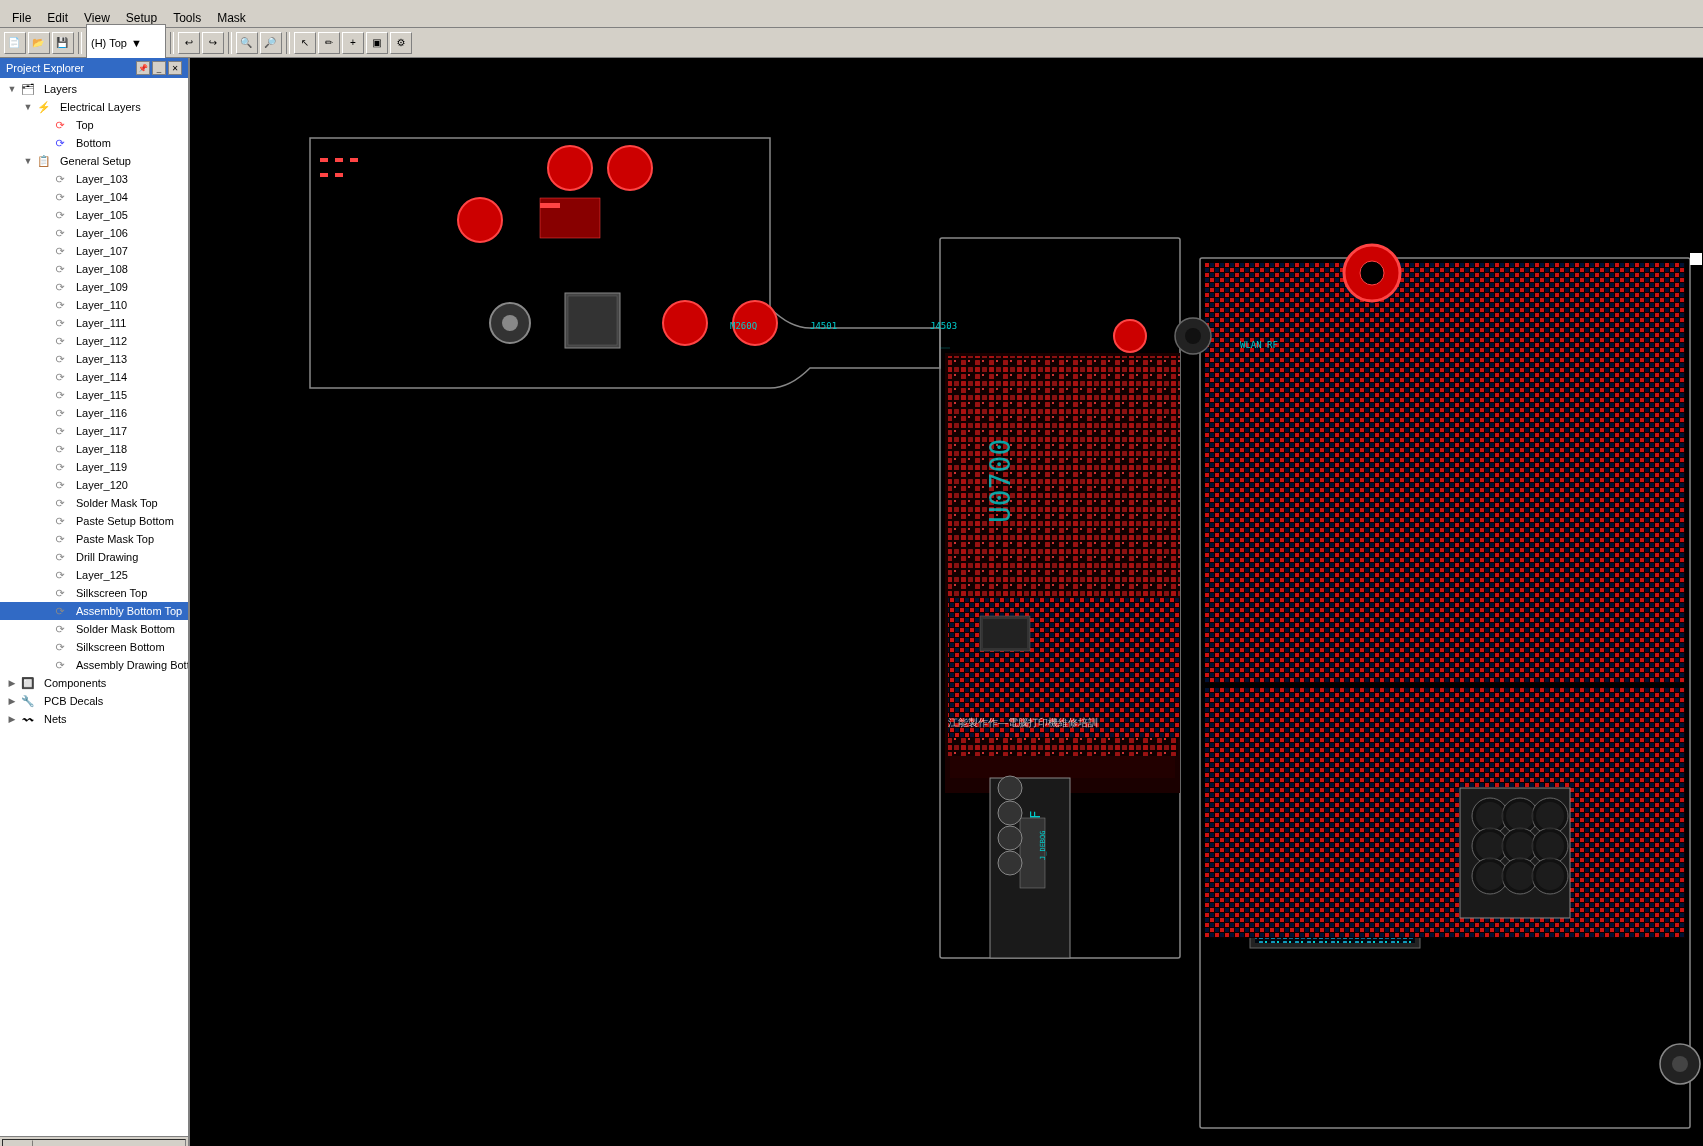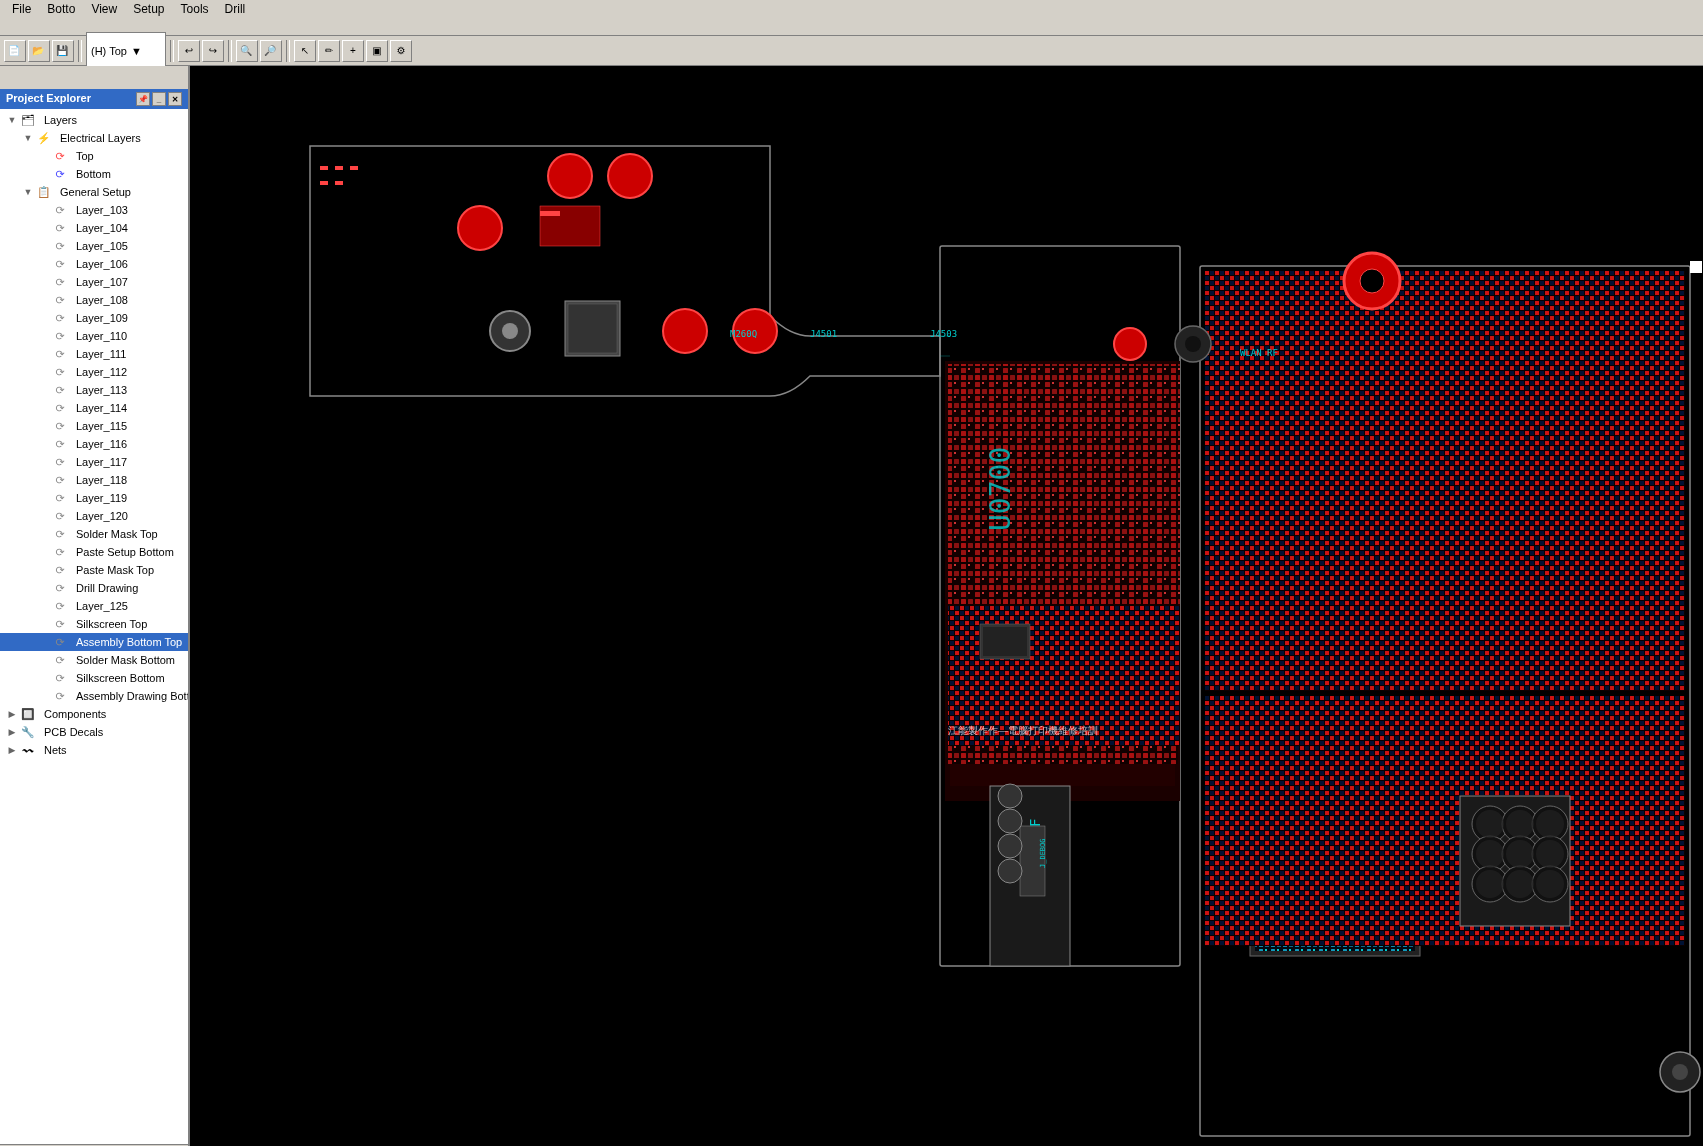--- a/index.html
+++ b/index.html
@@ -1,23 +1,23 @@
 <!DOCTYPE html>
 <html><head>
   <meta charset="utf-8">
   <style>
     * { margin: 0; padding: 0; box-sizing: border-box; }
     body { width: 1703px; height: 1146px; overflow: hidden; font-family: 'Segoe UI', Tahoma, Arial, sans-serif; font-size: 12px; background: #d4d0c8; }
 
     
     .menubar {
       background: #d4d0c8;
-      height: 36px;
+      height: 28px;
       display: flex;
-      align-items: flex-start;
+      align-items: flex-end;
       padding: 0 4px;
       border-bottom: 1px solid #808080;
     }
     .menubar-item {
       padding: 2px 8px;
       cursor: pointer;
       font-size: 12px;
       color: #000;
     }
 
@@ -65,25 +65,25 @@
       background: #d4d0c8;
       border-right: 2px solid #808080;
       display: flex;
       flex-direction: column;
       overflow: hidden;
     }
     .sidebar-titlebar {
       background: #316ac5;
       color: #fff;
       font-size: 11px;
-      font-weight: bold;
+      font-weight: normal;
       padding: 3px 6px;
       display: flex;
       justify-content: space-between;
-      margin-top: 23px;
+      align-items: center;
     }
     .sidebar-titlebar-btns { display: flex; gap: 2px; }
     .sidebar-titlebar-btn {
       width: 14px; height: 14px;
       background: #d4d0c8;
       border: 1px solid #808080;
       font-size: 8px;
       display: flex; align-items: center; justify-content: center;
       cursor: pointer; color: #000;
     }
@@ -164,25 +164,25 @@
       width: 30px; height: 12px;
       background: #d4d0c8;
       border: 1px outset #d4d0c8;
     }
   </style>
 </head>
 <body>
 
 <div class="menubar">
   <span class="menubar-item">File</span>
-  <span class="menubar-item">Botto</span>
+  <span class="menubar-item">Edit</span>
   <span class="menubar-item">View</span>
   <span class="menubar-item">Setup</span>
   <span class="menubar-item">Tools</span>
-  <span class="menubar-item">Drill</span>
+  <span class="menubar-item">Mask</span>
 </div>
 
 <div class="toolbar">
   <div class="toolbar-btn" title="New">📄</div>
   <div class="toolbar-btn" title="Open">📂</div>
   <div class="toolbar-btn" title="Save">💾</div>
   <div class="toolbar-sep"></div>
   <div class="toolbar-dropdown">
     <span>(H) Top</span>
     <span style="margin-left:4px;">▼</span>

